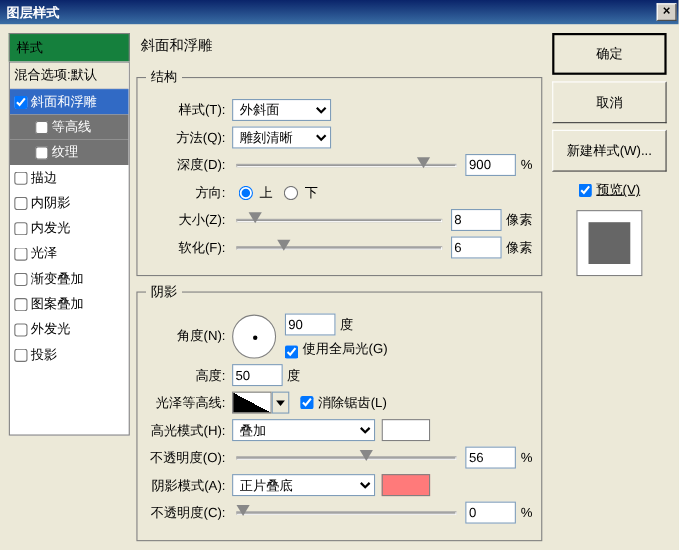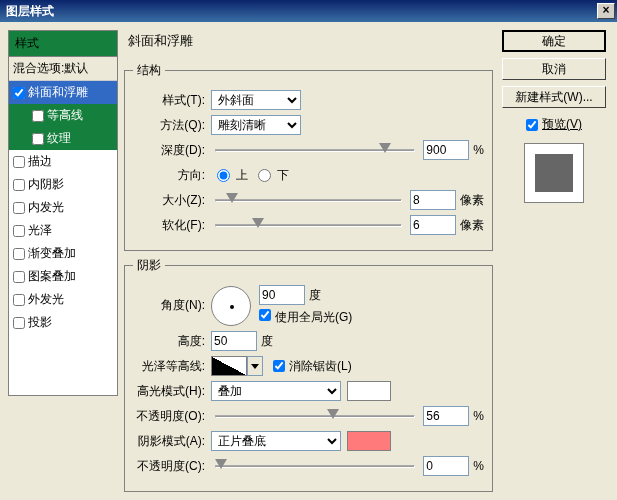--- a/index.html
+++ b/index.html
@@ -7,21 +7,21 @@
 .titlebar { background: linear-gradient(to bottom, #0A246A, #3A6EA5); height: 22px; display: flex; align-items: center; padding: 0 2px 0 6px; color: #fff; font-weight: bold; }
 .titlebar .title { flex: 1; }
 .titlebar .closebtn { width: 18px; height: 16px; background: #D4D0C8; border: 1px solid #fff; border-right-color: #404040; border-bottom-color: #404040; color: #000; text-align: center; line-height: 12px; cursor: pointer; font-family: Arial; font-weight: bold; }
 .content { display: flex; padding: 8px; gap: 6px; height: 478px; }
 .leftcol { width: 110px; }
 .styles-header { background: #15803d; border: 1px solid #808080; border-bottom: none; padding: 4px 6px; }
 .styles-list { border: 1px solid #808080; height: 340px; background: #fff; overflow: hidden; }
 .style-item { padding: 3px 4px; display: flex; align-items: center; gap: 3px; }
 .style-item.noindent { background: #ECE9D8; border-bottom: 1px solid #ccc; }
 .style-item.selected { background: #316AC5; color: #fff; }
-.style-item.sub-selected { background: #15803d; color: #fff; }
+.style-item.sub-selected { background: #737373; color: #fff; }
 .style-item input[type=checkbox] { width: 12px; height: 12px; }
 .style-item .indent { width: 16px; display: inline-block; }
 .midcol { flex: 1; display: flex; flex-direction: column; gap: 6px; }
 .panel-heading { font-size: 13px; padding: 2px 0 6px 4px; }
 fieldset { border: 1px solid #808080; padding: 6px 8px 10px 8px; }
 fieldset legend { padding: 0 4px; }
 .row { display: flex; align-items: center; margin: 5px 0; min-height: 20px; }
 .row .lbl { width: 78px; text-align: right; padding-right: 6px; white-space: nowrap; }
 .row select, .row input[type=text] { height: 20px; border: 1px solid #7F9DB9; background: #fff; padding: 0 2px; }
 .row select { min-width: 90px; }
@@ -31,21 +31,21 @@
 .slider .track { position: absolute; top: 8px; left: 0; right: 0; height: 3px; background: #999; border: 1px inset #fff; }
 .slider .thumb { position: absolute; top: 2px; width: 0; height: 0; border-left: 6px solid transparent; border-right: 6px solid transparent; border-top: 10px solid #888; cursor: pointer; }
 .radio-group { display: flex; align-items: center; gap: 4px; }
 .radio-group input { margin: 0 2px 0 6px; }
 .anglewidget { width: 40px; height: 40px; border: 1px solid #808080; border-radius: 50%; background: #fff; position: relative; margin-right: 8px; }
 .anglewidget .dot { position: absolute; top: 18px; left: 18px; width: 4px; height: 4px; background: #000; border-radius: 50%; }
 .swatch { width: 44px; height: 20px; border: 1px solid #808080; display: inline-block; }
 .contour-swatch { width: 36px; height: 20px; border: 1px solid #808080; background: linear-gradient(to top right, #000 0%, #000 50%, #fff 50%, #fff 100%); display: inline-block; }
 .dropdown-arrow { width: 16px; height: 20px; border: 1px solid #7F9DB9; background: #ECE9D8; display: inline-flex; align-items: center; justify-content: center; cursor: pointer; }
 .dropdown-arrow::after { content: ""; border-left: 4px solid transparent; border-right: 4px solid transparent; border-top: 5px solid #000; }
-.btn { min-width: 90px; height: 22px; background: #ECE9D8; border: 1px solid #404040; border-top-color: #fff; border-left-color: #fff; border-right-color: #404040; border-bottom-color: #404040; cursor: pointer; padding: 0 10px; }
+.btn { min-width: 90px; height: 38px; background: #ECE9D8; border: 1px solid #404040; border-top-color: #fff; border-left-color: #fff; border-right-color: #404040; border-bottom-color: #404040; cursor: pointer; padding: 0 10px; }
 .rightcol { width: 110px; display: flex; flex-direction: column; align-items: center; gap: 6px; }
 .rightcol .btn { width: 104px; }
 .preview-check { display: flex; align-items: center; gap: 4px; margin-top: 2px; text-decoration: underline; }
 .preview-box { width: 60px; height: 60px; border: 1px solid #808080; background: #fff; display: flex; align-items: center; justify-content: center; margin-top: 4px; }
 .preview-inner { width: 38px; height: 38px; background: #666; }
 .ck { width: 12px; height: 12px; }
 </style>
 </head>
 <body>
 
@@ -176,21 +176,21 @@
       <div class="row">
         <span class="lbl">角度(N):</span>
         <div class="anglewidget">
             <div class="dot"></div>
           </div>
         <div style="display:flex;flex-direction:column;gap:4px">
           <div style="display:flex;align-items:center">
             <input type="text" class="numbox" value="90" style="">
             <span class="unit">度</span>
           </div>
-          <label style="display:flex;align-items:flex-start;gap:4px">
+          <label style="display:flex;align-items:flex-end;gap:4px">
             <input type="checkbox" checked="" class="ck" style="">
             <span>使用全局光(G)</span>
           </label>
         </div>
       </div>
 
       <div class="row">
         <span class="lbl">高度:</span>
         <input type="text" class="numbox" value="50" style="">
         <span class="unit">度</span>

